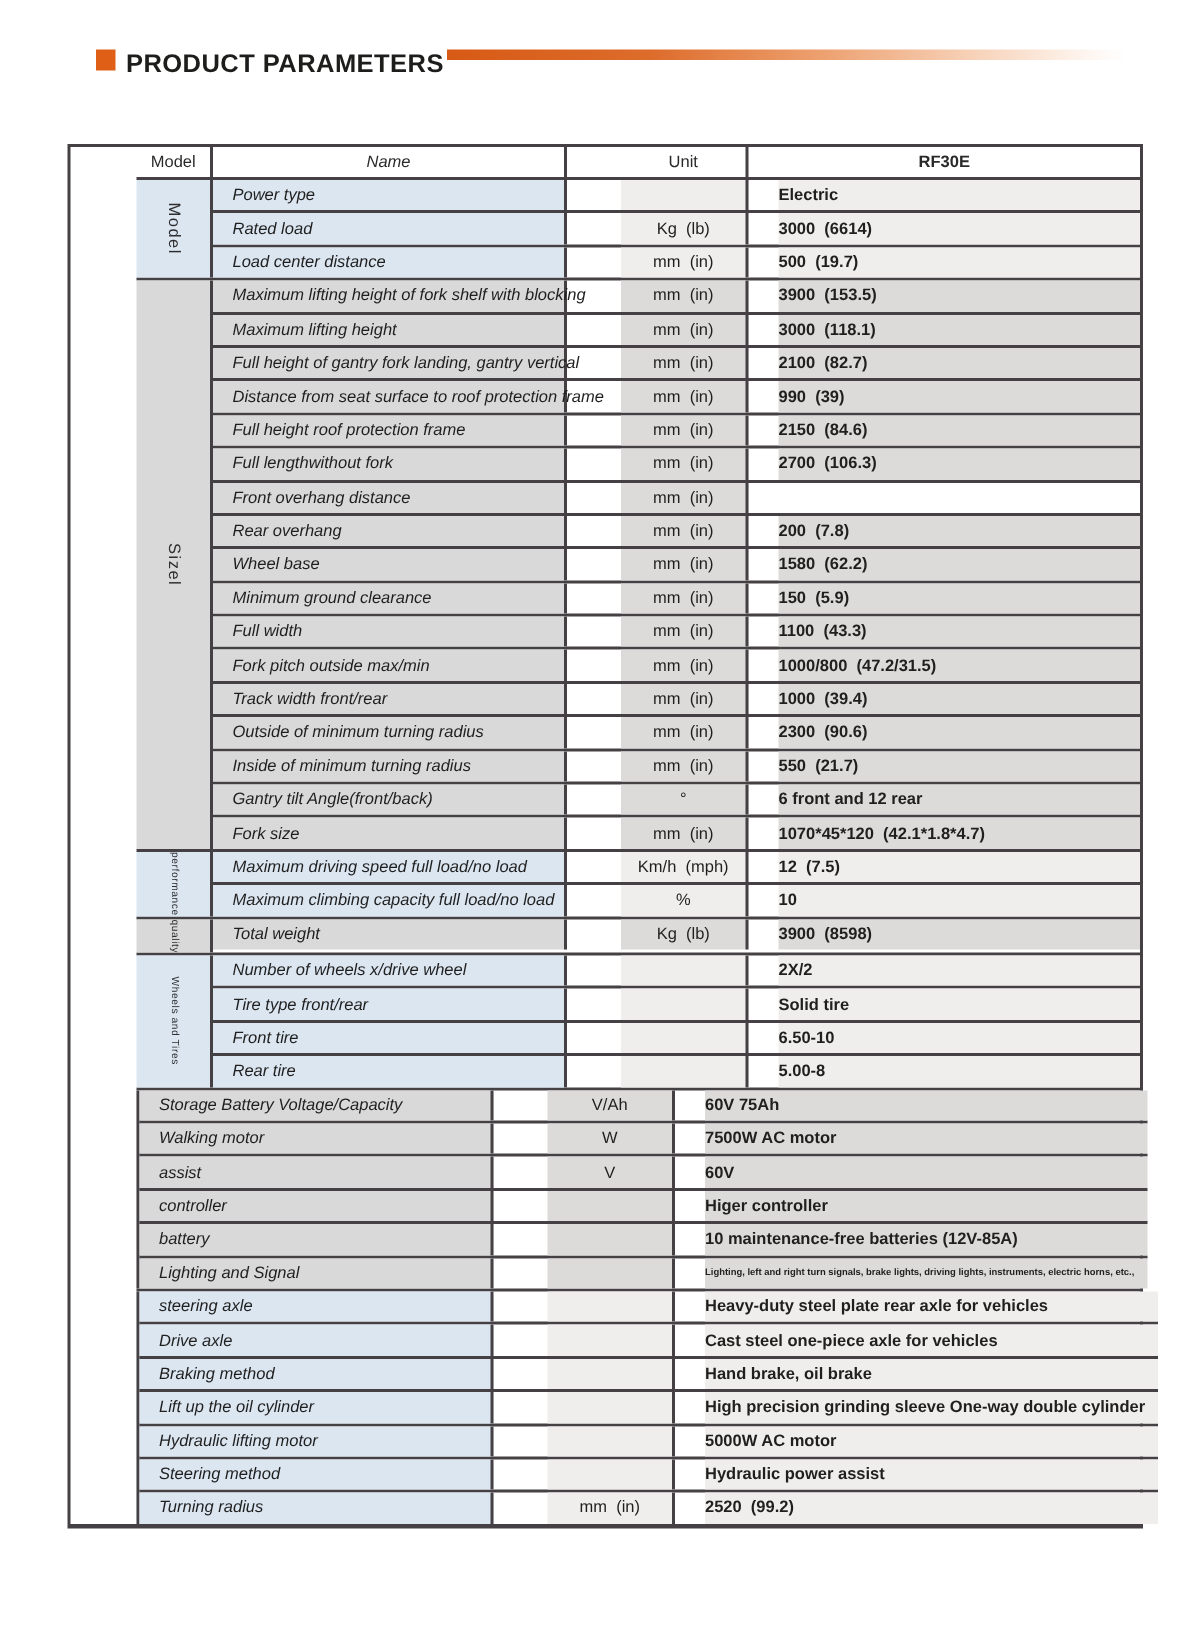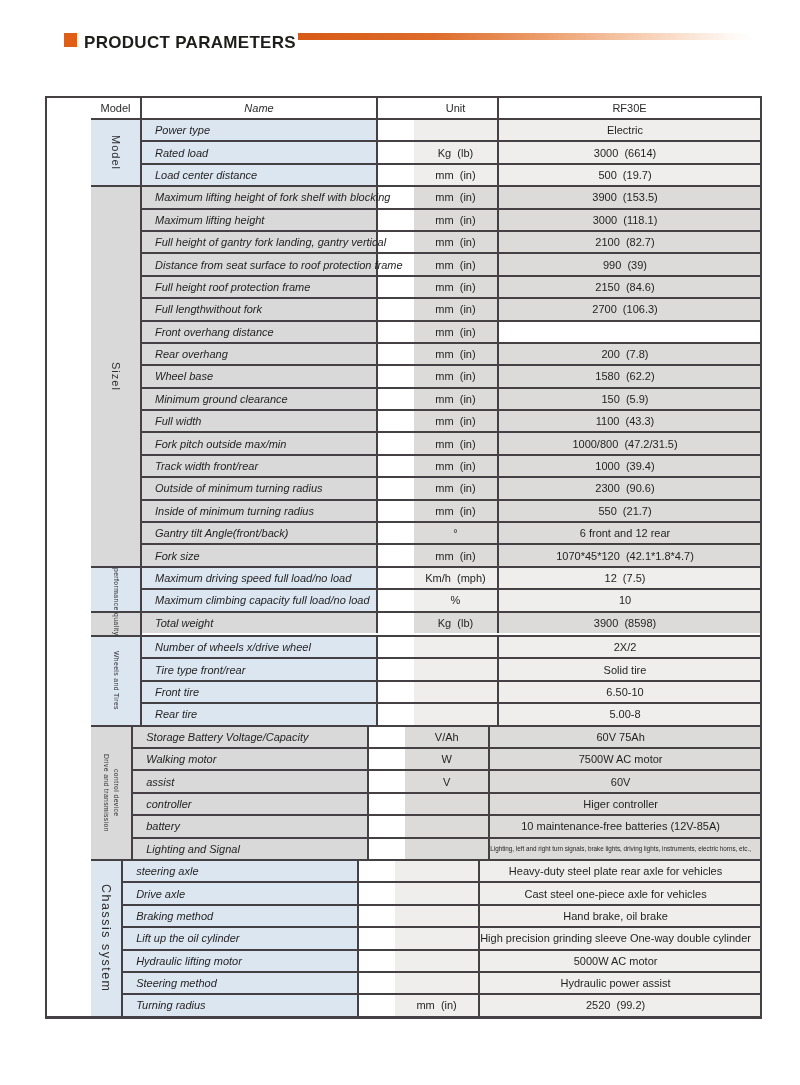--- a/index.html
+++ b/index.html
@@ -22,39 +22,39 @@
     background:linear-gradient(90deg,#d75a15 0%,#dd6c2b 30%,#eda06f 55%,#f7d3ba 78%,#fef7f2 95%,#ffffff 100%); }
 
   
   .ptable{ position:absolute; top:96px; left:45px; width:717px;
     border:2px solid var(--line); border-bottom-width:3px; background:#fff;padding-left:44px; }
   .thead{ display:flex; height:22px; border-bottom:2px solid var(--line); background:#ffffff; }
   .th{ display:flex; align-items:center; justify-content:center; font-size:11px; color:#2a2a2a; white-space:pre; }
   .w-cat{ width:51px; border-right:2px solid var(--line); }
   .w-name{ width:236px; border-right:2px solid var(--line);font-style:italic; }
   .w-unit{ width:85px; border-right:2px solid var(--line);margin-left:36px; }
-  .w-value{ flex:1; }
+  .w-value{ flex:1;font-weight:bold; }
 
   .section{ display:flex; border-bottom:2px solid var(--line); }
   .section:last-child{ border-bottom:none; }
   .cat-cell{ width:51px; border-right:2px solid var(--line); display:flex; align-items:center; justify-content:center; overflow:hidden; }
   .tint-blue .cat-cell{ background:var(--blue-name); }
   .tint-gray .cat-cell{ background:var(--gray-name); }
   .vlabel{ writing-mode:vertical-lr; text-orientation:mixed; text-align:center; color:#2e2e30; }
   .vlabel.normal{ font-size:11px; letter-spacing:1px; }
   .vlabel.small{ font-size:6.8px; letter-spacing:0.4px; line-height:1.5; }
   .vlabel.large{ font-size:12.5px; letter-spacing:1.5px; }
 
   .rows{ flex:1; display:flex; flex-direction:column; }
   .row{ display:flex; height:22.4px; border-bottom:2px solid var(--line); }
   .row:last-child{ border-bottom:none; height:20.4px; }
   .cell{ display:flex; align-items:center; font-size:11px; white-space:pre; }
   .cell.name{ padding-left:13px; }
   .cell.unit{ justify-content:center; }
-  .cell.value{ justify-content:center; padding-right:9px; position:relative; }
+  .cell.value{ justify-content:flex-start; padding-right:9px; position:relative;margin-left:20px; }
   .tint-blue .cell.name{ background:var(--blue-name); }
   .tint-gray .cell.name{ background:var(--gray-name); }
   .tint-blue .cell.unit, .tint-blue .cell.value{ background:var(--blue-val); }
   .tint-gray .cell.unit, .tint-gray .cell.value{ background:var(--gray-val); }
   .cell.value span.tiny{ font-size:6.3px; }
   .cell.value span.nowrap{ white-space:pre; }
 </style>
 </head>
 <body>
 

